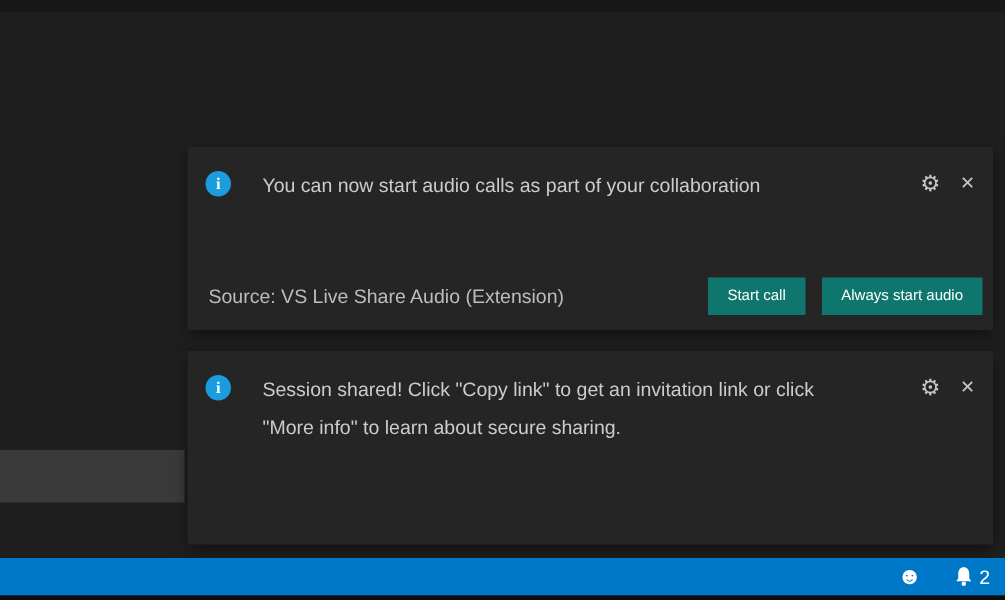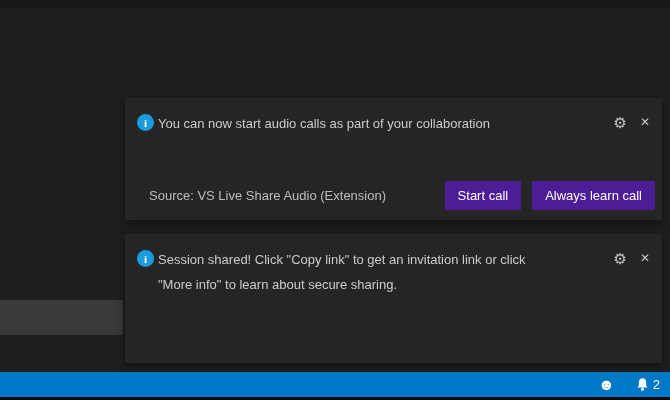--- a/index.html
+++ b/index.html
@@ -19,32 +19,32 @@
   }
   .toast-1{top:98px;height:122px;}
   .toast-2{top:234px;height:129px;}
   .toast-body{display:flex;padding:13px 12px 0 12px;align-items:flex-start;}
   .info-badge{
     flex:0 0 auto;width:17px;height:17px;border-radius:50%;
     background:#1b9cde;color:#ffffff;font-weight:bold;font-size:11px;
     display:flex;align-items:center;justify-content:center;margin-top:3px;
     font-family:"Liberation Serif","DejaVu Serif",serif;
   }
-  .msg{margin-left:4px;line-height:25px;width:438px;}
+  .msg{margin-left:21px;line-height:25px;width:438px;}
   .msg div{white-space:nowrap;}
   .toast-controls{margin-left:auto;display:flex;gap:13px;align-items:center;padding-top:3px;}
   .gear{font-size:15px;color:#c5c5c5;cursor:pointer;line-height:17px;}
   .close{font-size:12px;font-weight:bold;color:#c5c5c5;cursor:pointer;line-height:17px;}
-  .toast-footer{position:absolute;left:24px;right:7px;display:flex;align-items:center;}
+  .toast-footer{position:absolute;left:14px;right:7px;display:flex;align-items:center;}
   .toast-1 .toast-footer{bottom:10px;}
   .toast-2 .toast-footer{bottom:14px;}
   .source{flex:1 1 auto;color:#bdbdbd;white-space:nowrap;overflow:hidden;margin-right:8px;}
   .btn-row{display:flex;gap:11px;flex:0 0 auto;}
   .btn{
-    background:#4c1d95;color:#ffffff;border:none;font-size:13px;
+    background:#0f766e;color:#ffffff;border:none;font-size:10px;
     font-family:inherit;padding:7px 13px;cursor:pointer;white-space:nowrap;
   }
 
   
   .status-bar{
     position:absolute;left:0;top:372px;width:670px;height:25px;background:#0078c8;
     display:flex;align-items:center;justify-content:flex-end;color:#ffffff;
     padding-right:10px;box-sizing:border-box;gap:20px;
   }
   .smiley{font-size:16px;line-height:16px;cursor:pointer;}
@@ -67,21 +67,21 @@
     </div>
     <div class="toast-controls">
       <span class="gear">⚙</span>
       <span class="close">✕</span>
     </div>
   </div>
   <div class="toast-footer">
     <span class="source">Source: VS Live Share Audio (Extension)</span>
     <div class="btn-row">
       <button class="btn">Start call</button>
-      <button class="btn">Always learn call</button>
+      <button class="btn">Always start audio</button>
     </div>
   </div>
 </div>
 
 <div class="toast toast-2">
   <div class="toast-body">
     <span class="info-badge">i</span>
     <div class="msg">
       <div>Session shared! Click "Copy link" to get an invitation link or click</div>
       <div>"More info" to learn about secure sharing.</div>

